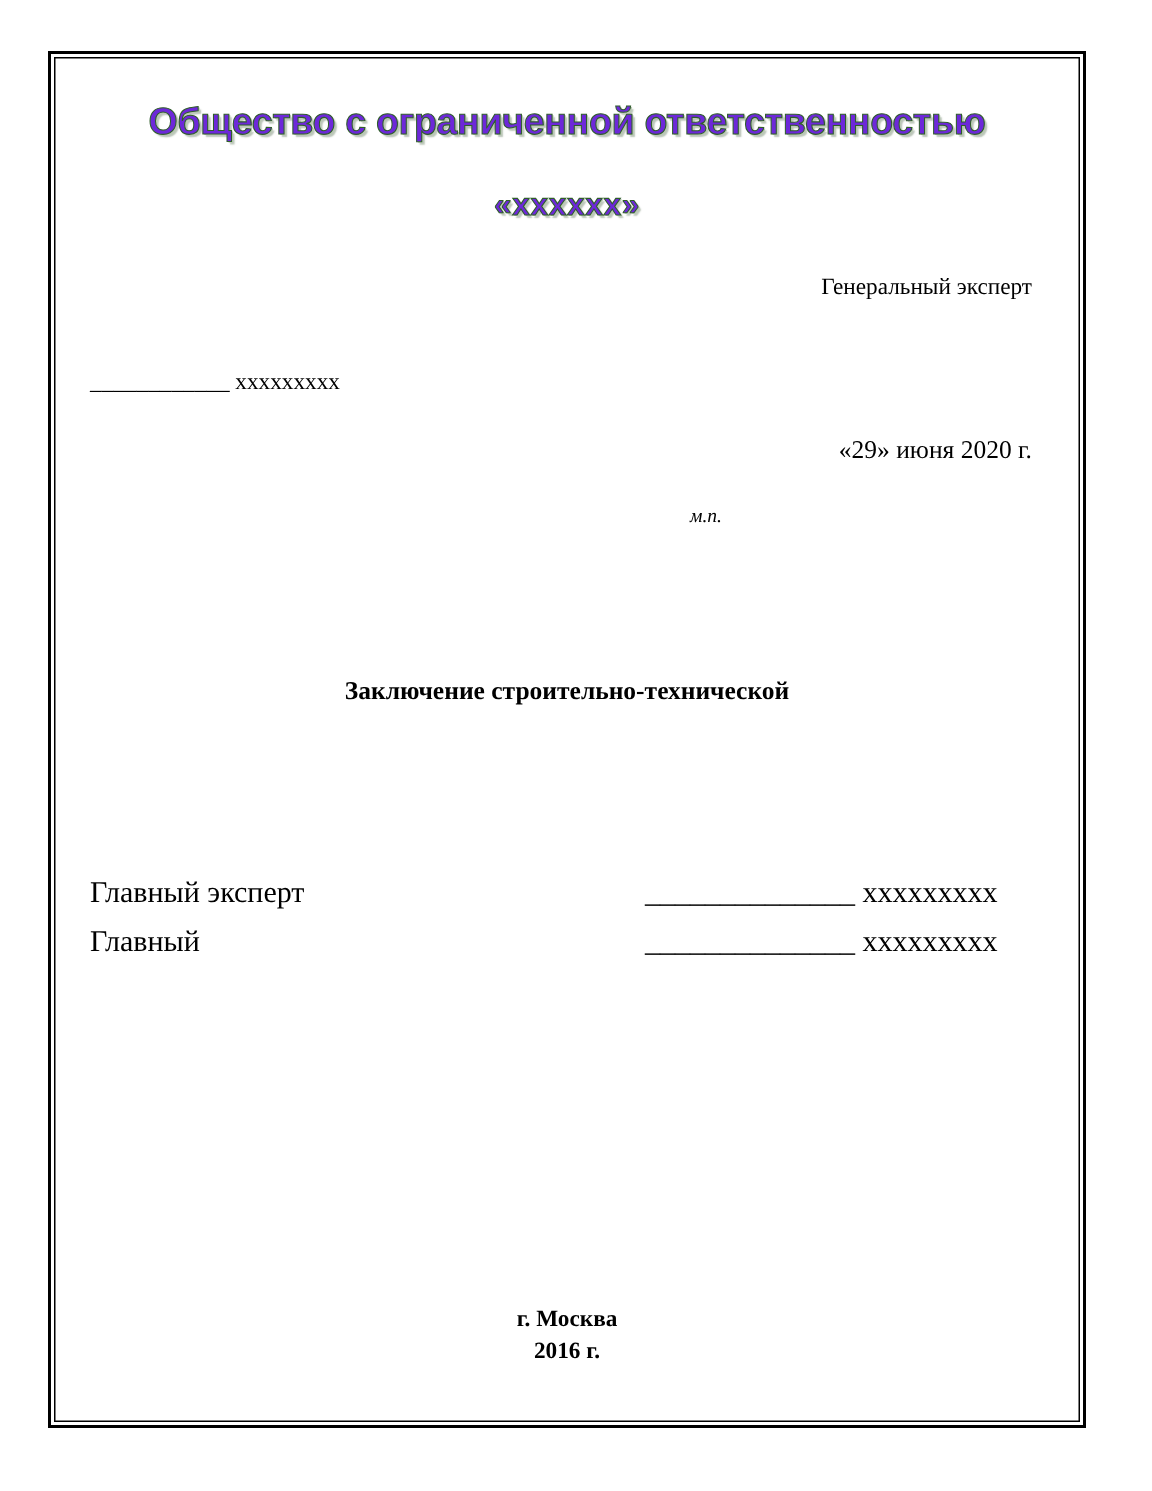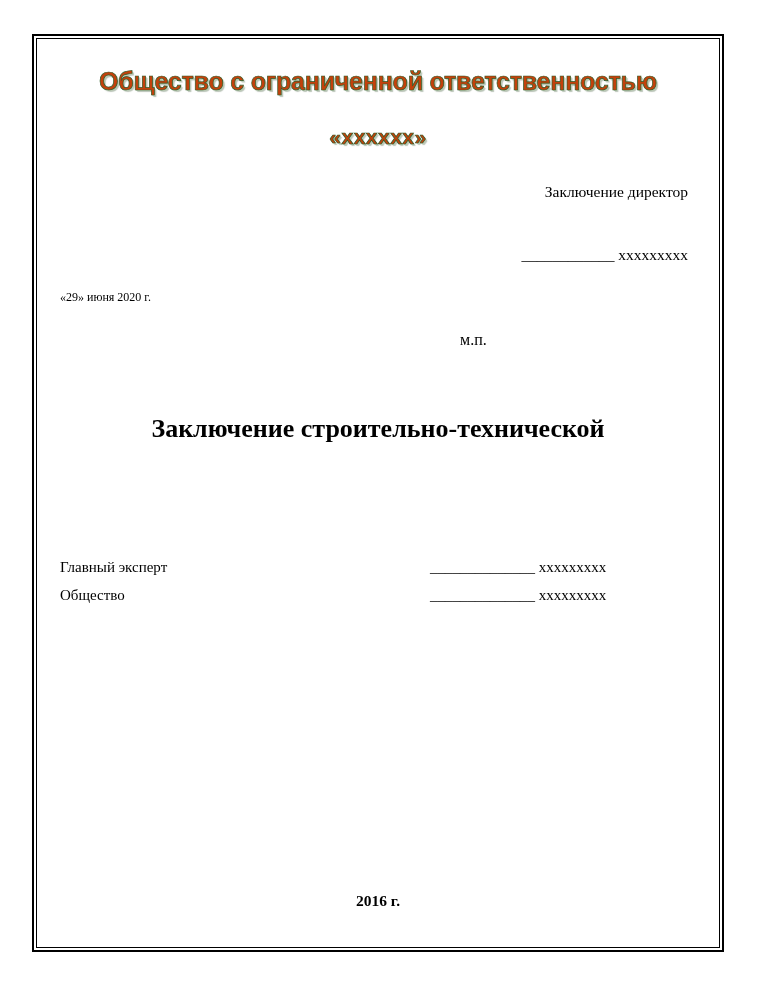--- a/index.html
+++ b/index.html
@@ -53,21 +53,21 @@
   }
 
   
   .org-title {
     text-align: center;
     font-family: "Liberation Sans", sans-serif;
     font-weight: bold;
     font-size: 25px;
     line-height: 1.42;
     letter-spacing: -0.2px;
-    color: #c2410c;
+    color: #6d28d9;
     -webkit-text-stroke: 0.7px #2f5d2a;
     text-shadow: 1px 1px 0 #b9c9b2, 2px 2px 1px rgba(60,90,55,0.35);
     margin: 10px 0 0 0;
     padding: 0 18px;
   }
   .org-title .line2 {
     display: block;
     margin-top: 22px;
     font-size: 21px;
     letter-spacing: 0.5px;
@@ -76,47 +76,49 @@
   .approval-block {
     margin-top: 30px;
     text-align: right;
     font-size: 15.5px;
     line-height: 1.45;
     padding-right: 8px;
   }
   .approval-block .ln { display: block; }
   .sign-line {
     margin-top: 42px;
-    text-align: right;
+    text-align: left;
     font-size: 15.5px;
     padding-right: 8px;
   }
   .date-line {
     margin-top: 26px;
-    font-size: 12px;
+    text-align: right;
+    font-size: 17px;
     padding-right: 8px;
   }
   .mp-line {
     margin-top: 26px;
-    font-size: 16px;
+    font-size: 13px;
     padding-left: 400px;
+    font-style: italic;
   }
 
   .doc-title {
-    margin-top: 60px;
+    margin-top: 96px;
     text-align: center;
     font-weight: bold;
-    font-size: 26px;
+    font-size: 17px;
     line-height: 1.5;
     padding: 0 34px;
   }
 
   .experts {
     margin-top: 112px;
-    font-size: 15px;
+    font-size: 20px;
     line-height: 1.0;
   }
   .expert-row {
     display: flex;
     align-items: baseline;
     margin-bottom: 13px;
   }
   .expert-role {
     width: 370px;
     flex: 0 0 370px;
@@ -147,42 +149,43 @@
   <div class="frame-inner"></div>
 
   <div class="content">
 
     <div class="org-title">
       <span>Общество с ограниченной ответственностью</span>
       <span class="line2">«хххххх»</span>
     </div>
 
     <div class="approval-block">
-      <span class="ln">Заключение директор</span>
+      <span class="ln">Генеральный эксперт</span>
     </div>
 
     <div class="sign-line">____________ ххххххххх</div>
 
     <div class="date-line">«29» июня 2020 г.</div>
 
     <div class="mp-line">м.п.</div>
 
     <div class="doc-title">
       <span>Заключение строительно-технической</span><br>
     </div>
 
     <div class="experts">
       <div class="expert-row">
         <span class="expert-role">Главный эксперт</span>
         <span class="expert-sign">______________ ххххххххх</span>
       </div>
       <div class="expert-row">
-        <span class="expert-role">Общество</span>
+        <span class="expert-role">Главный</span>
         <span class="expert-sign">______________ ххххххххх</span>
       </div>
     </div>
 
     <div class="footer">
+      <span class="ln">г. Москва</span>
       <span class="ln">2016 г.</span>
     </div>
 
   </div>
 </div>
 
 </body></html>

